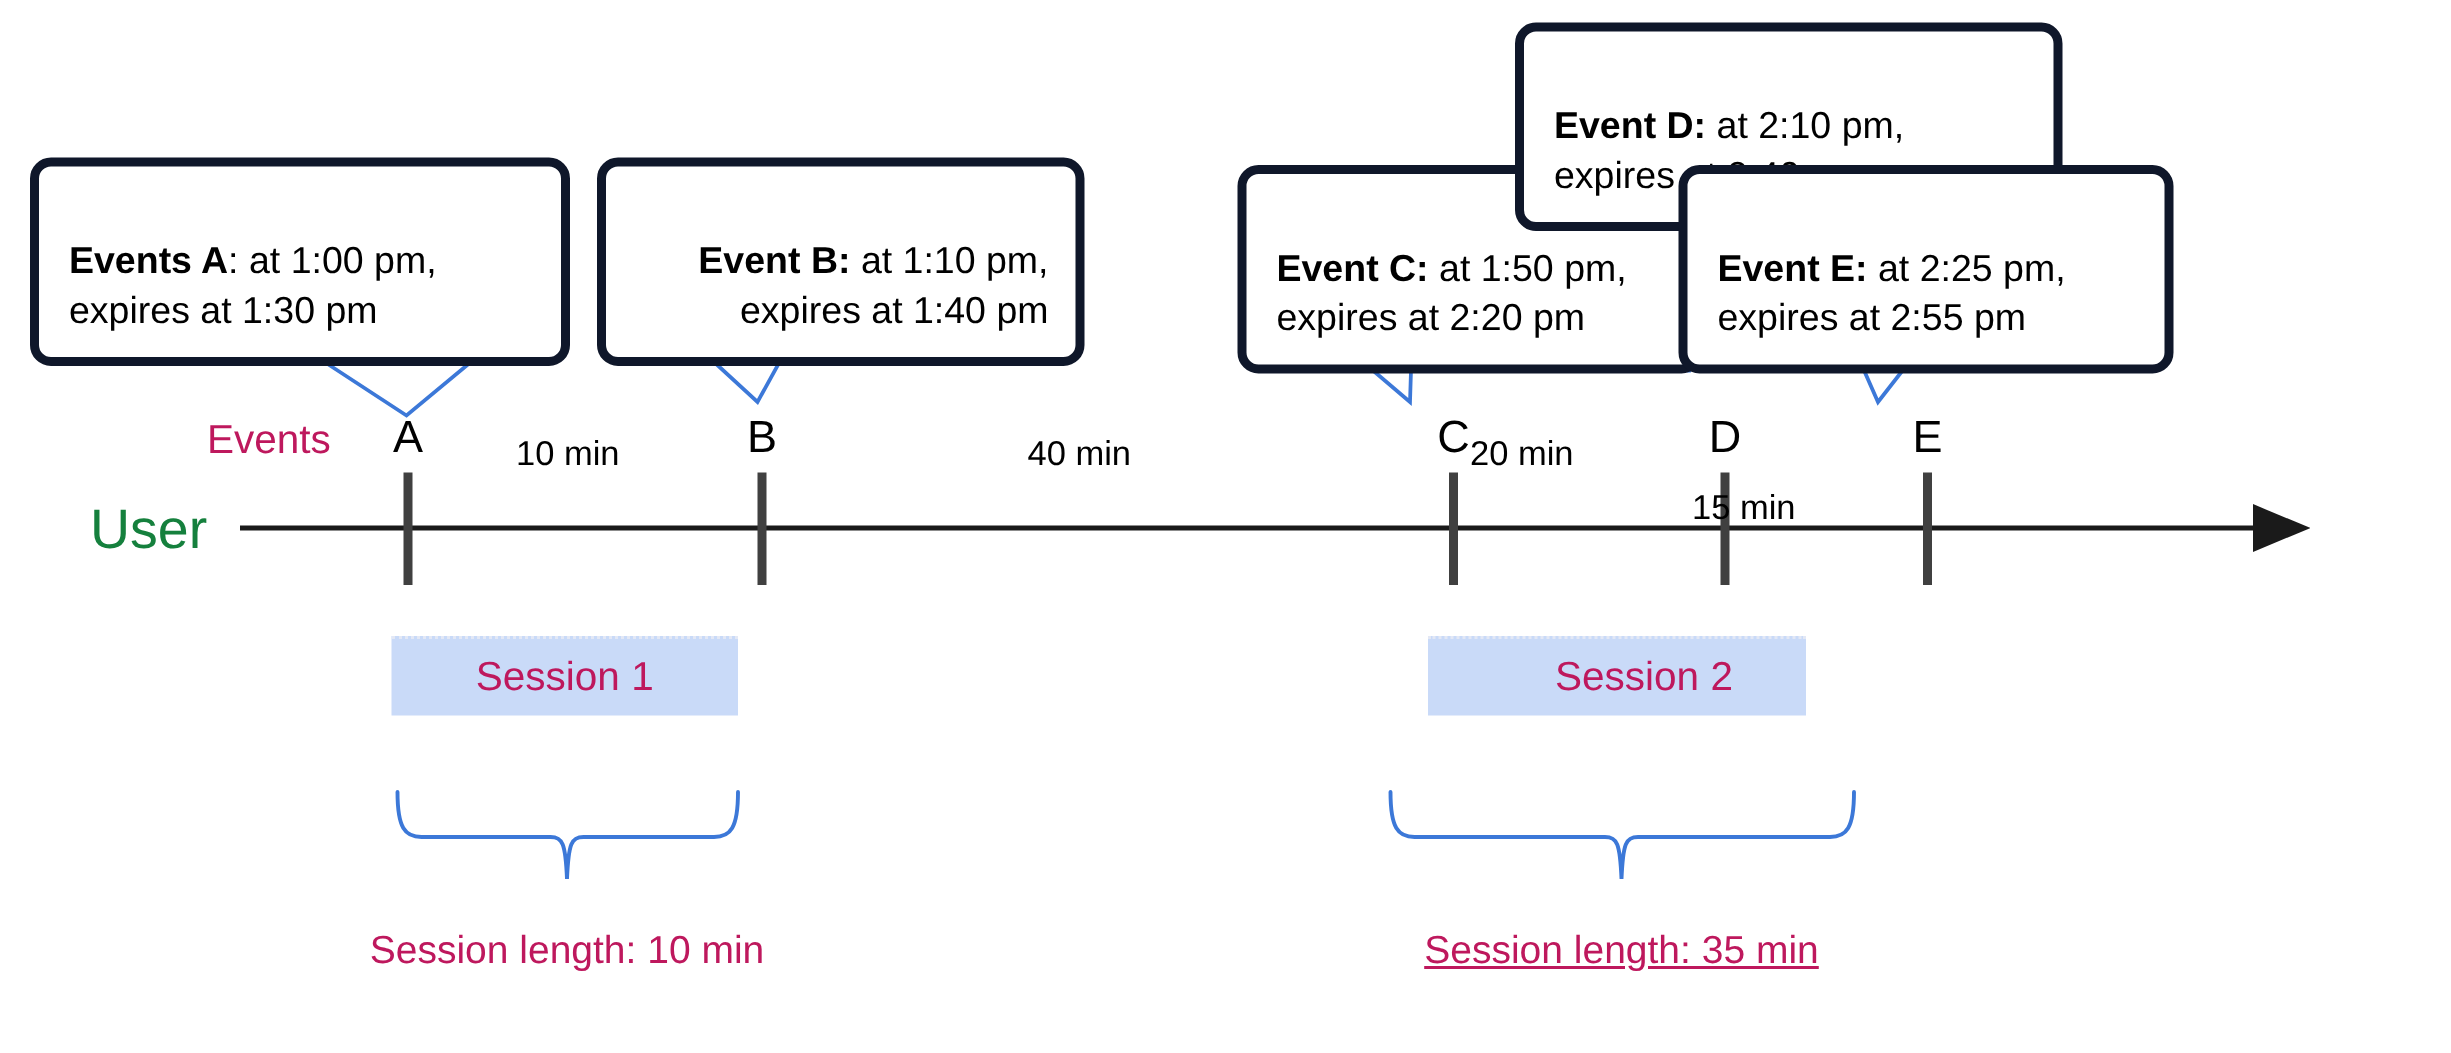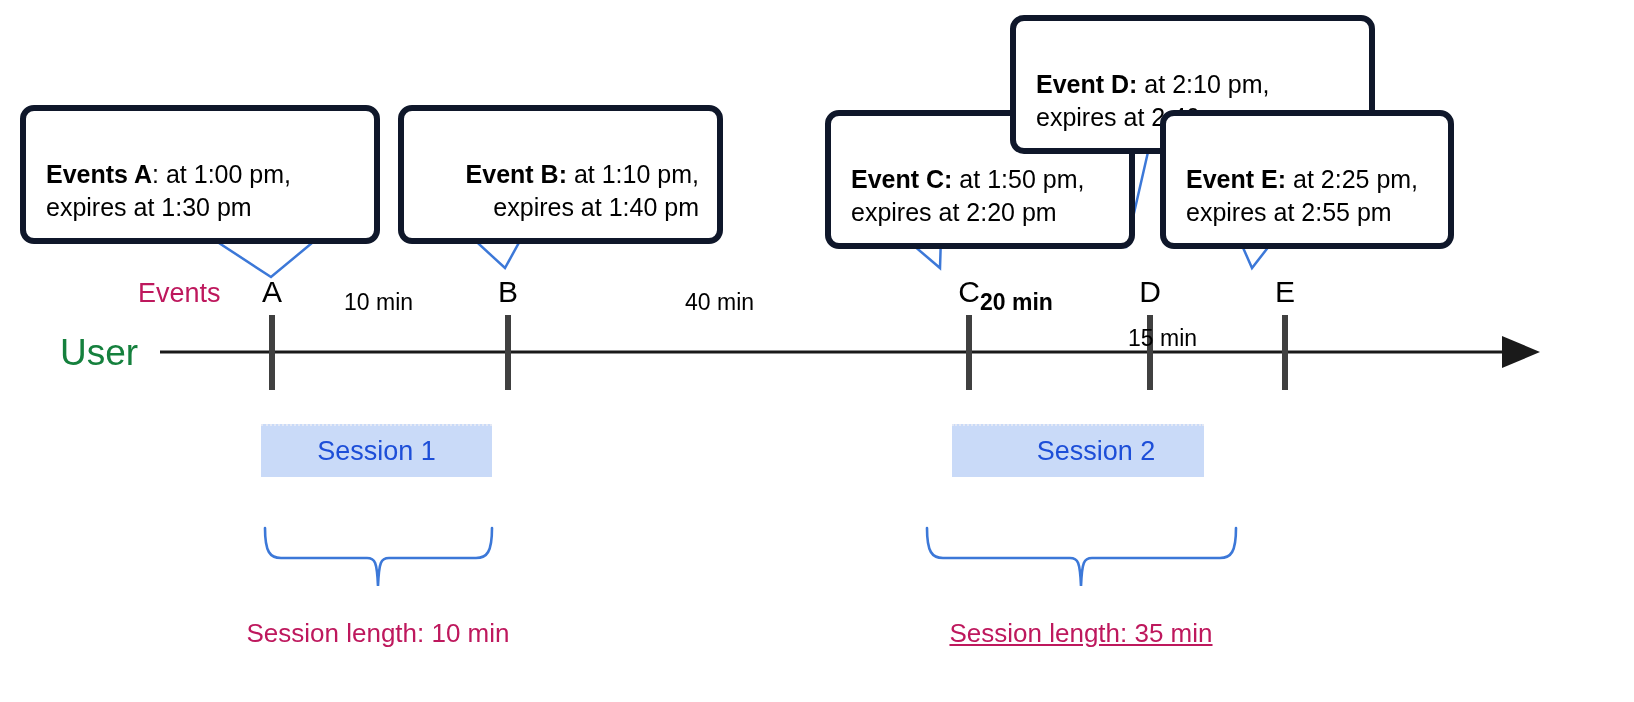--- a/index.html
+++ b/index.html
@@ -68,21 +68,21 @@
     white-space: nowrap;
   }
   .session-bar {
     position: absolute;
     background: #c9daf8;
     border-top: 2px dotted #e3e8f5;
     display: flex;
     align-items: center;
     justify-content: center;
     font-size: 27px;
-    color: #1d4ed8;
+    color: #be185d;
     box-sizing: border-box;
   }
   .session-length {
     position: absolute;
     font-size: 26px;
     color: #be185d;
     white-space: nowrap;
     text-align: center;
   }
 </style>
@@ -134,38 +134,38 @@
   <div class="callout-box" style="left:825px; top:110px; width:310px;">
     <span class="ev">Event C:</span><span> </span><span>at 1:50 pm,
 expires at 2:20 pm</span>
   </div>
 
   <div class="callout-box" style="left:1010px; top:15px; width:365px;">
     <span class="ev">Event D:</span><span> </span><span>at 2:10 pm,
 expires at 2:40 pm</span>
   </div>
 
-  <div class="callout-box" style="left:1160px; top:110px; width:294px;">
+  <div class="callout-box" style="left:1119px; top:110px; width:330px;">
     <span class="ev">Event E:</span><span> </span><span>at 2:25 pm,
 expires at 2:55 pm</span>
   </div>
 
   <div class="user-label" style="left:60px; top:332px;">User</div>
 
   <div class="axis-text" style="left:138px; top:278px;">Events</div>
 
   <div class="tick-letter" style="left:252px; top:275px; width:40px;">A</div>
   <div class="tick-letter" style="left:488px; top:275px; width:40px;">B</div>
   <div class="tick-letter" style="left:949px; top:275px; width:40px;">C</div>
   <div class="tick-letter" style="left:1130px; top:275px; width:40px;">D</div>
   <div class="tick-letter" style="left:1265px; top:275px; width:40px;">E</div>
 
   <div class="small-label" style="left:344px; top:289px;">10 min</div>
   <div class="small-label" style="left:685px; top:289px;">40 min</div>
-  <div class="small-label" style="left:980px; top:289px;font-weight:bold;">20 min</div>
+  <div class="small-label" style="left:980px; top:289px;">20 min</div>
   <div class="small-label" style="left:1128px; top:305px;margin-top:20px;">15 min</div>
 
   <div class="session-bar" style="left:261px; top:424px; width:231px; height:53px;">
     <span>Session 1</span>
   </div>
 
   <div class="session-bar" style="left:952px; top:424px; width:252px; height:53px;padding-left:36px;">
     <span>Session 2</span>
   </div>
 

